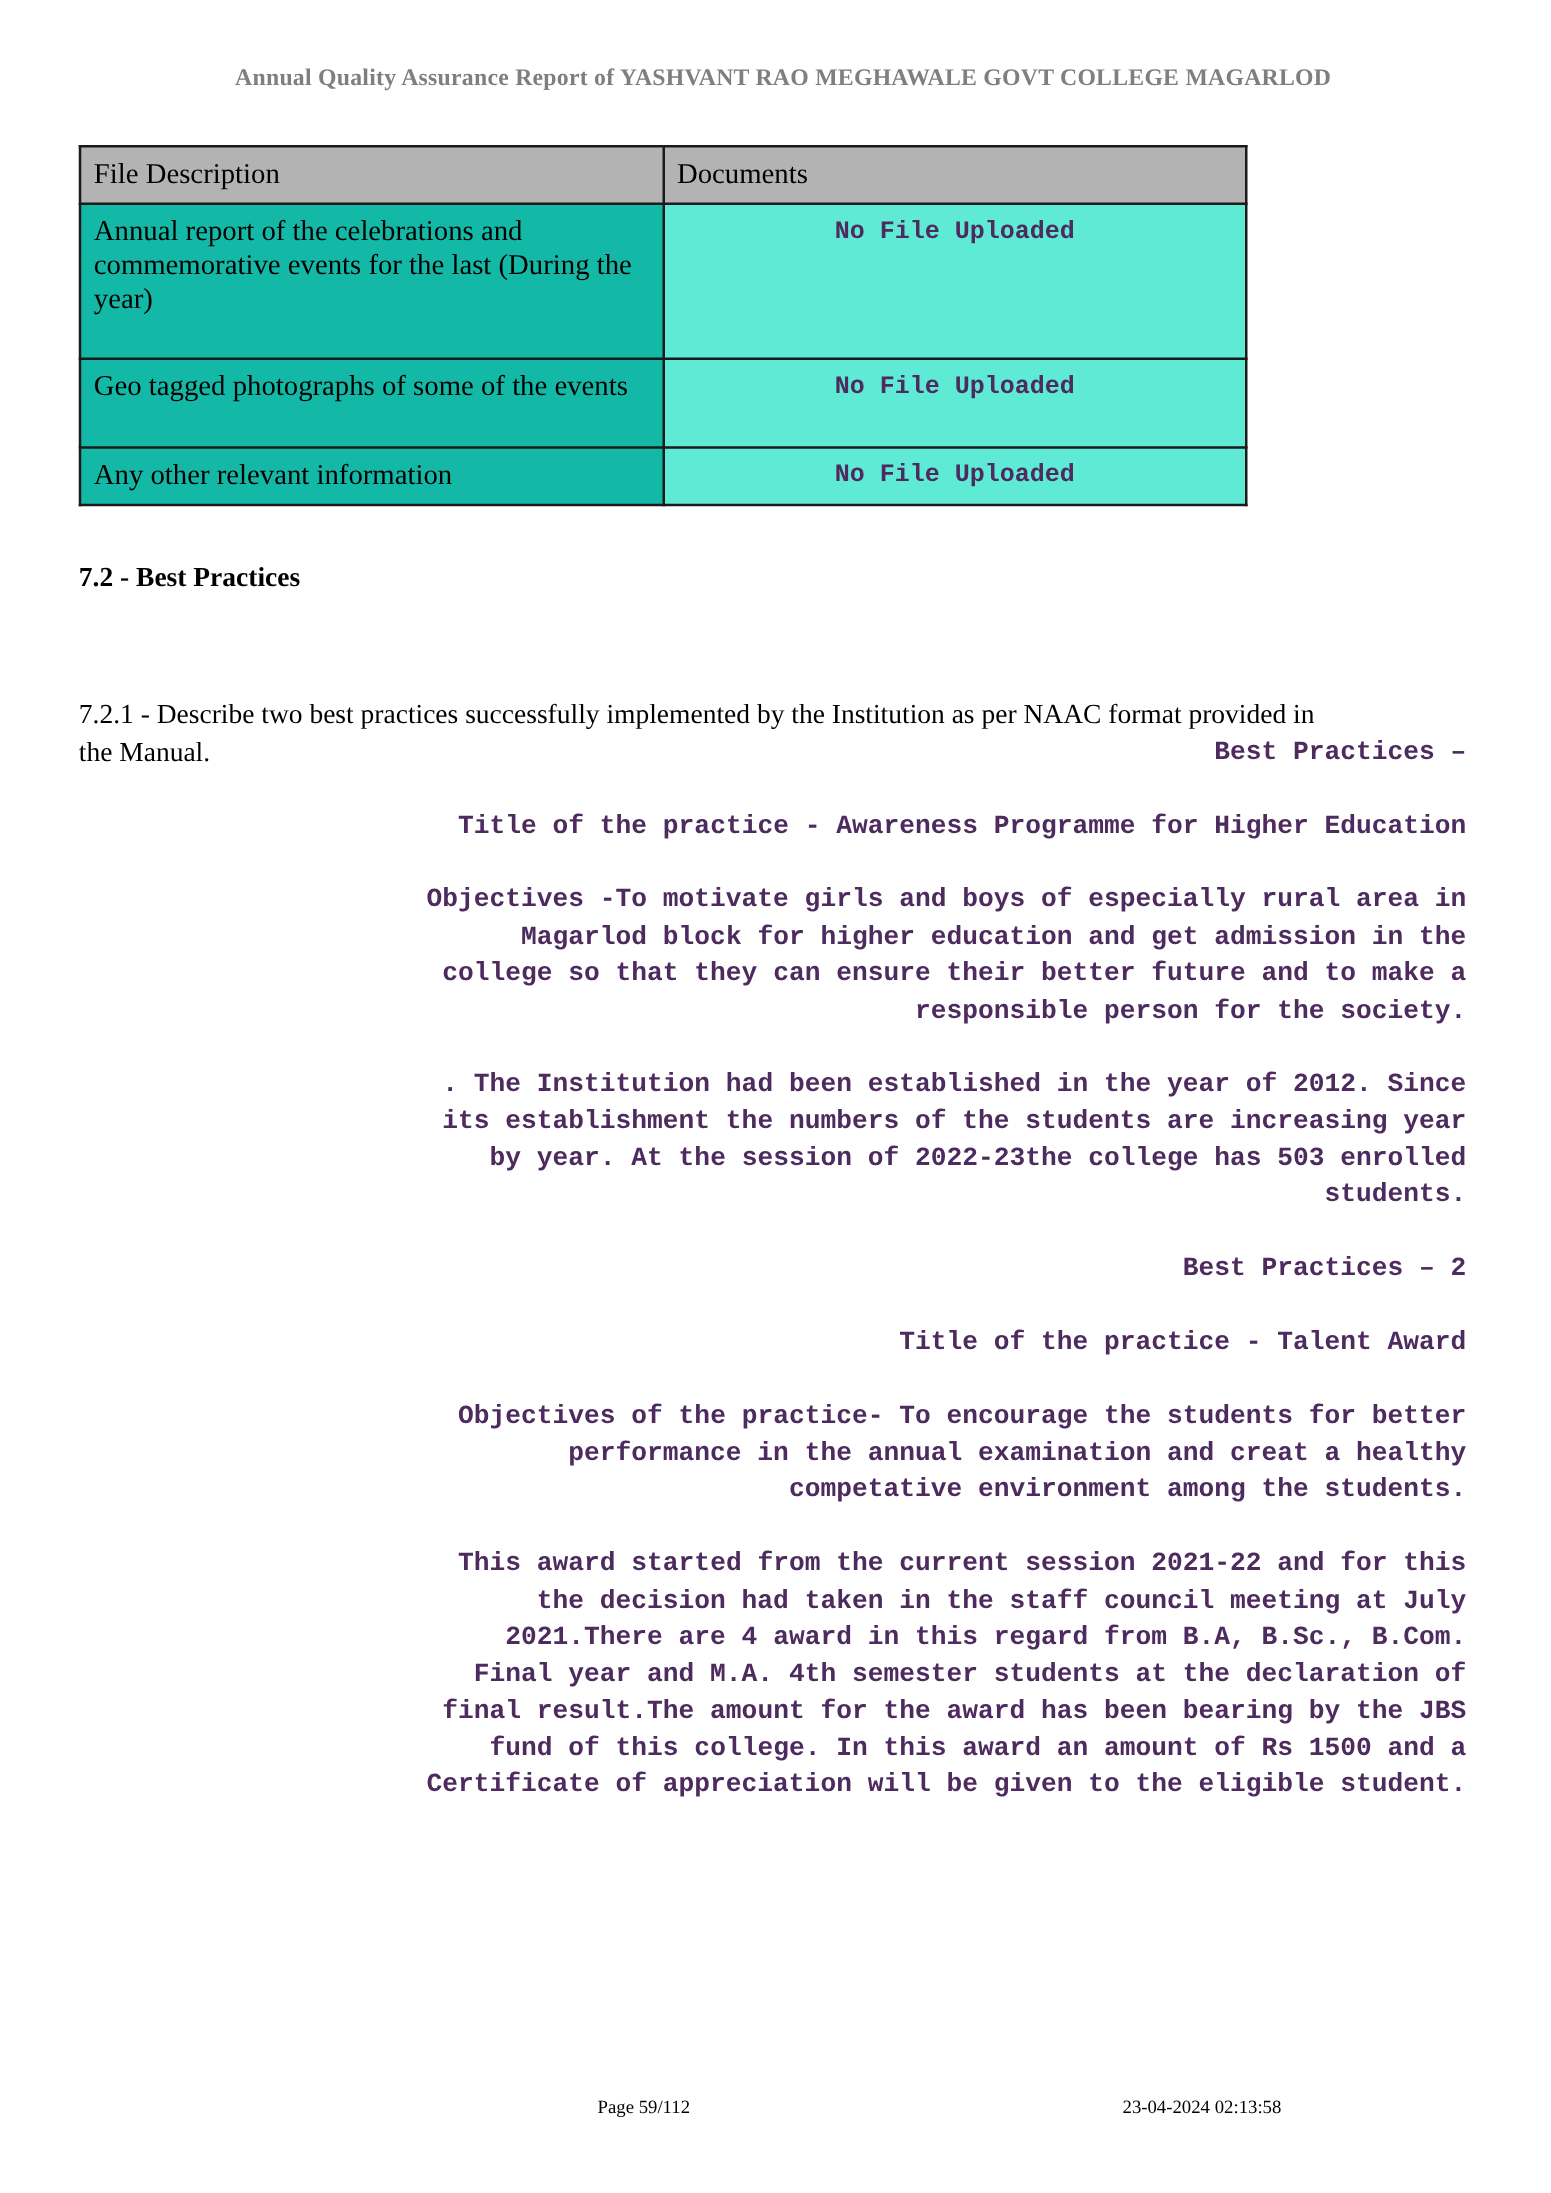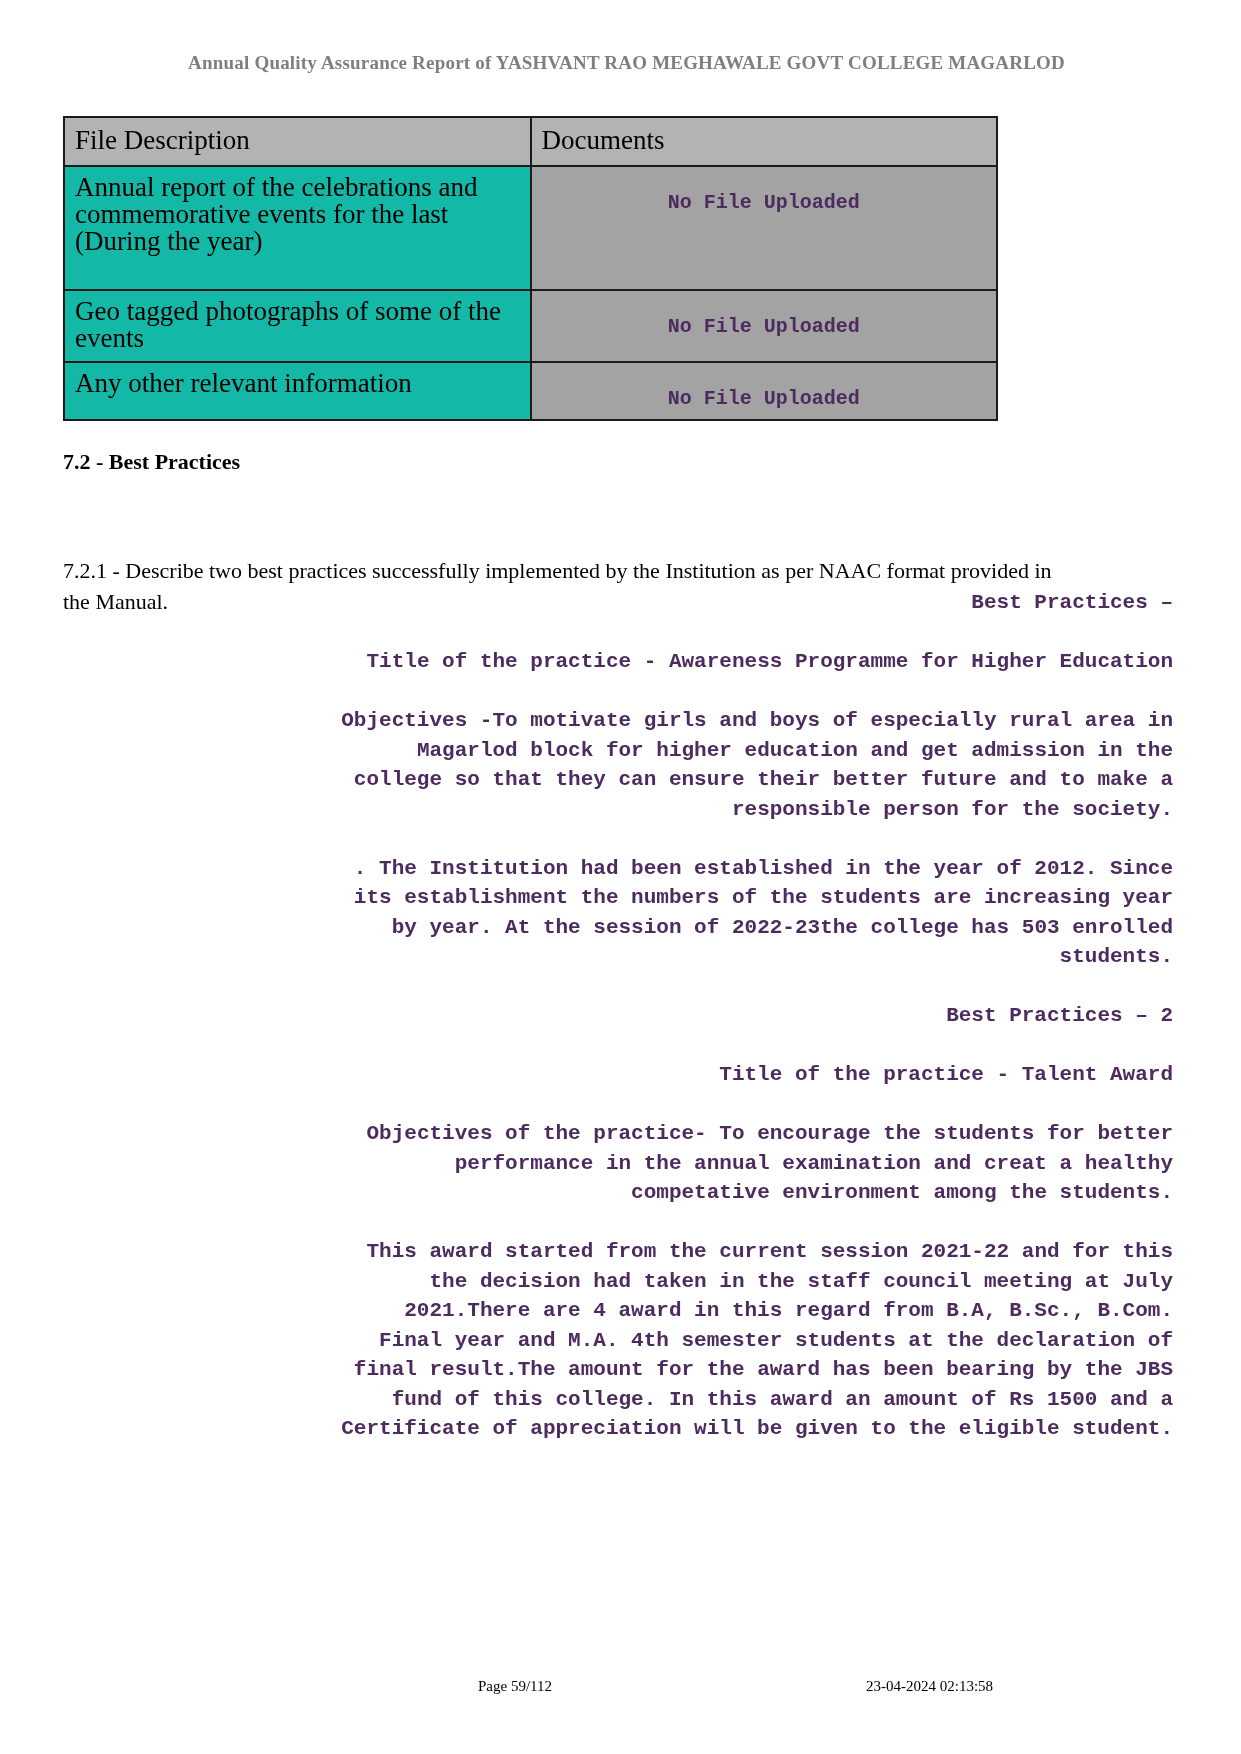--- a/index.html
+++ b/index.html
@@ -28,45 +28,45 @@
     position: absolute;
     left: 63px;
     top: 116px;
     width: 935px;
     border-collapse: collapse;
     table-layout: fixed;
   }
   .doc-table th, .doc-table td {
     border: 2px solid #1a1a1a;
     vertical-align: top;
-    font-size: 27px;
+    font-size: 23px;
     padding: 7px 10px 9px 10px;
   }
   .doc-table th {
     background: #b3b3b3;
     text-align: left;
     font-weight: normal;
     font-family: "Liberation Serif", serif;
     height: 46px;
     vertical-align: middle;
   }
   .doc-table td.desc-cell {
     background: #14b8a6;
     width: 310px;
     font-family: "Liberation Serif", serif;
     line-height: 27px;
   }
   .doc-table td.doc-cell {
-    background: #a3a3a3;
+    background: #5eead4;
     text-align: center;
     font-family: "Liberation Mono", "DejaVu Sans Mono", monospace;
     font-weight: bold;
     font-size: 20px;
     color: #4d2b5e;
-    padding-top: 24px;
+    padding-top: 10px;
   }
   .row-tall td { height: 124px; }
   .row-mid td { height: 71px; }
   .row-short td { height: 46px; }
 
   .section-heading {
     position: absolute;
     left: 63px;
     top: 449px;
     font-size: 22px;
@@ -101,21 +101,21 @@
   }
   .page-footer {
     position: absolute;
     left: 0; top: 1678px;
     width: 100%;
     height: 30px;
     font-size: 15px;
     font-family: "Liberation Serif", serif;
   }
   .page-footer .page-num { position: absolute; left: 478px; }
-  .page-footer .timestamp { position: absolute; left: 866px; }
+  .page-footer .timestamp { position: absolute; left: 898px; }
 </style>
 </head>
 <body>
 
 <div class="page-header">
   <div class="title">Annual Quality Assurance Report of YASHVANT RAO MEGHAWALE GOVT COLLEGE MAGARLOD</div>
 </div>
 
 <table class="doc-table">
   <thead>

